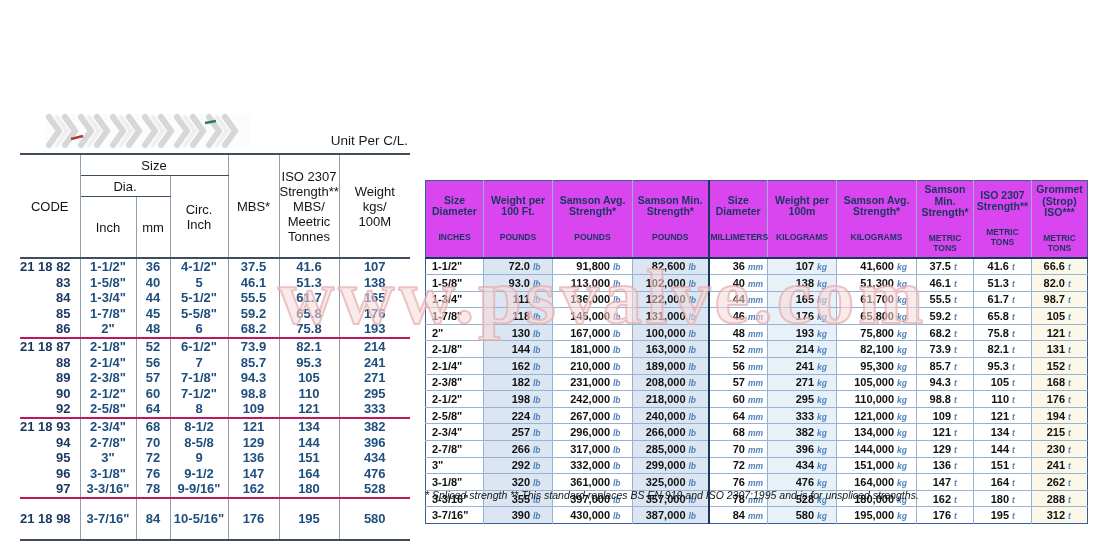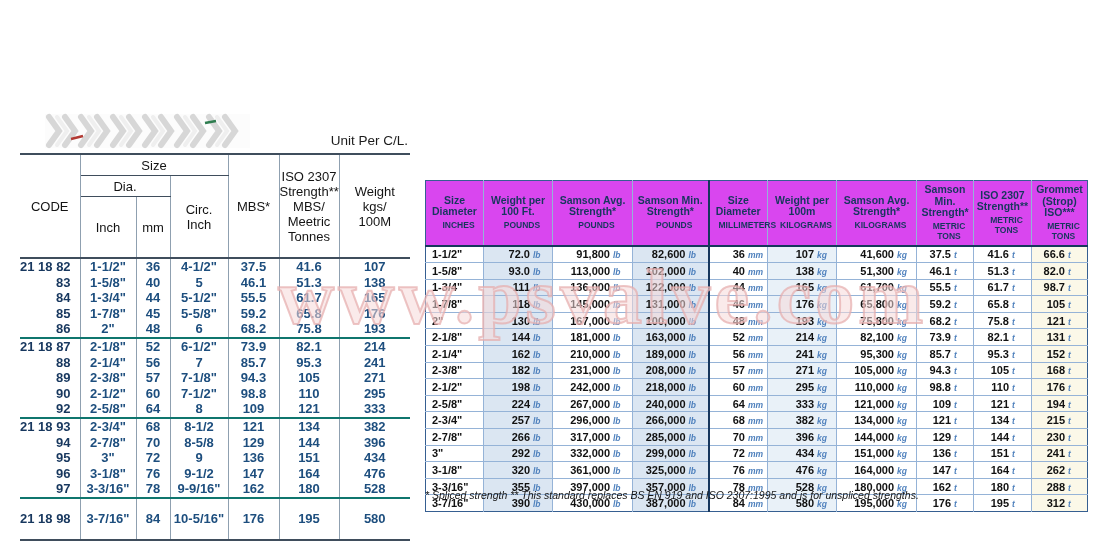--- a/index.html
+++ b/index.html
@@ -16,41 +16,41 @@
 
   
   .unit-label{position:absolute;left:250px;top:133px;width:158px;text-align:right;
               font-size:13.5px;color:#1c1c1c;}
 
   
   .lt-wrap{position:absolute;left:20px;top:153px;width:390px;}
   table.lt{border-collapse:collapse;table-layout:fixed;width:390px;
            border-top:2px solid #3f4d5c;border-bottom:2px solid #3f4d5c;}
   .lt thead{border-bottom:2px solid #3f4d5c;}
-  .lt tbody{border-top:2px solid #0f766e;margin-top:39px;}
+  .lt tbody{border-top:2px solid #be185d;margin-top:39px;}
   .lt th{font-weight:normal;color:#141414;font-size:13px;text-align:center;
          vertical-align:middle;padding:1px 0;white-space:pre-line;line-height:15px;}
   .lt td{color:#1d4e7e;font-size:13px;font-weight:bold;text-align:center;
          padding:0;height:15.6px;line-height:15.6px;white-space:nowrap;}
   .lt .vr{border-right:1px solid #8fa0b0;}
   .lt .hb{border-bottom:1px solid #3f4d5c;}
   .lt td.code{text-align:right;padding-right:9px;color:#17375e;}
   .lt tbody.tall td{height:40px;line-height:40px;}
   .lt thead tr:nth-child(1) th{height:18px;}
   .lt thead tr:nth-child(2) th{height:18px;}
   .lt thead tr:nth-child(3) th{height:58px;}
 
   
   .rt-wrap{position:absolute;left:425px;top:180px;width:662px;}
   table.rt{border-collapse:collapse;table-layout:fixed;width:662px;
            border:1.5px solid #365f91;}
   .rt th{color:#17375d;font-weight:bold;font-size:10.5px;line-height:11.5px;
          text-align:center;vertical-align:middle;padding:3px 1px 4px 1px;
          border-bottom:2px solid #17375d;background:#d946ef;white-space:pre-line;}
-  .rt th .th-unit{font-size:8.5px;line-height:10px;margin-top:2px;letter-spacing:0;padding-left:8px;}
+  .rt th .th-unit{font-size:8.5px;line-height:10px;margin-top:14px;letter-spacing:0;}
   .rt td{padding:0 2px;height:15.6px;vertical-align:middle;}
   .rt tbody tr + tr td{border-top:1px solid #95b3d7;}
   .rt td,.rt th{border-right:1px solid #95b3d7;}
   .rt td:nth-child(4),.rt th:nth-child(4){border-right:2px solid #17375d;}
   .rt td:last-child,.rt th:last-child{border-right:none;}
   .rt td:nth-child(2),.rt td:nth-child(4){background:#dbe6f2;}
   .rt td:nth-child(6){background:#e9f1f8;}
   .rt td:nth-child(10){background:#fbf8e8;}
   .rt .cell{display:flex;align-items:baseline;}
   .rt .v{flex:1;text-align:right;color:#111;font-weight:bold;font-size:11px;}

